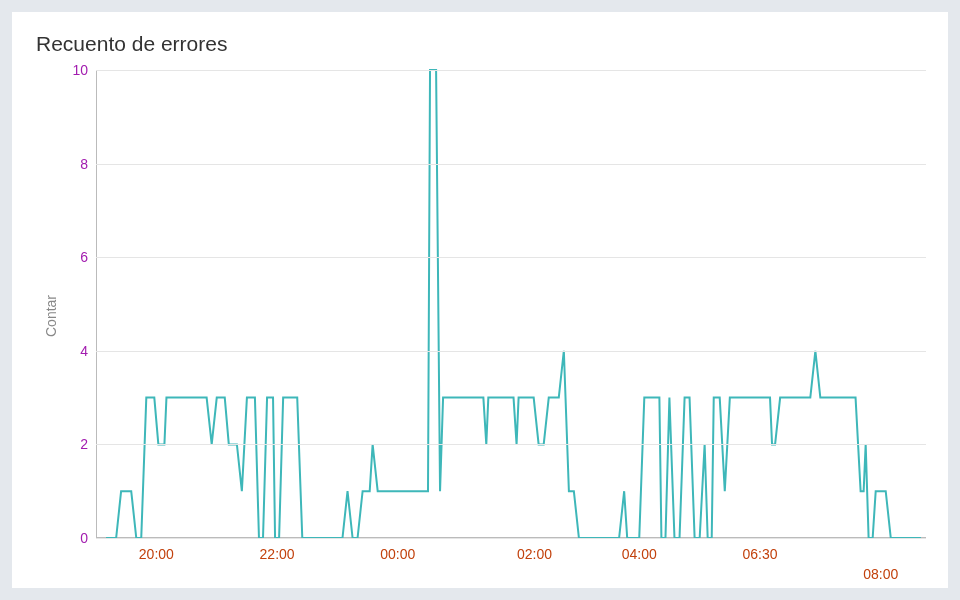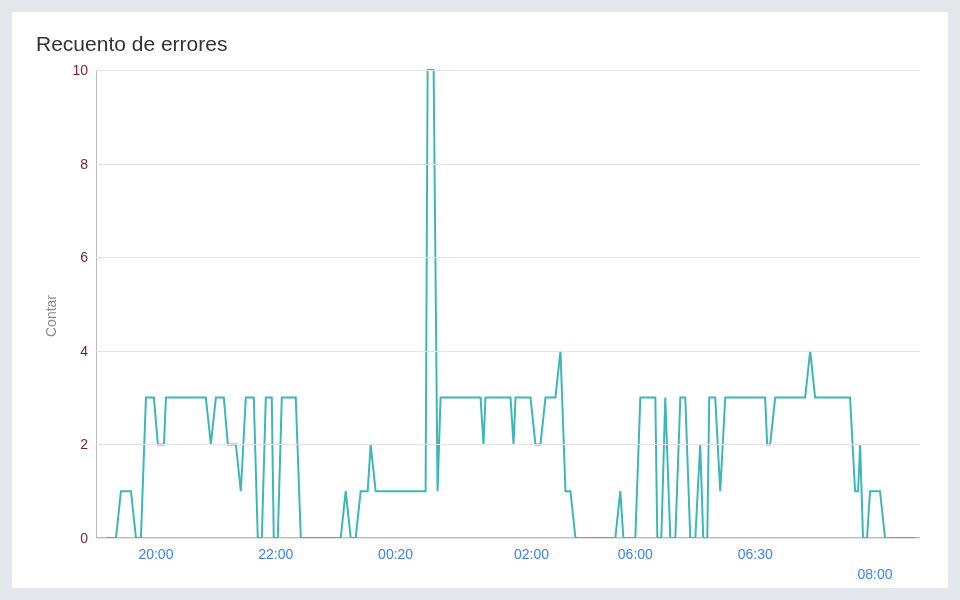--- a/index.html
+++ b/index.html
@@ -11,21 +11,21 @@
       font-family: -apple-system, BlinkMacSystemFont, "Segoe UI", Helvetica, Arial, sans-serif;
       background: #e4e8ed;
       width: 960px;
       height: 600px;
       padding: 12px;
     }
     .card {
       background: #ffffff;
       width: 100%;
       height: 100%;
-      padding: 20px 24px 18px 24px;
+      padding: 20px 18px 18px 24px;
       position: relative;
     }
     .title {
       font-size: 21px;
       color: #333333;
       font-weight: 400;
       margin-bottom: 8px;
     }
     .chart-wrap {
       position: relative;
@@ -52,29 +52,29 @@
       position: absolute;
       left: 0;
       right: 0;
       height: 1px;
       background: #e5e5e5;
     }
     .y-tick {
       position: absolute;
       right: calc(100% + 8px);
       transform: translateY(-50%);
-      color: #7f1d1d;
+      color: #a21caf;
       font-size: 14px;
       text-align: right;
     }
     .x-tick {
       position: absolute;
       top: 100%;
       transform: translateX(-50%);
-      color: #3b82f6;
+      color: #c2410c;
       font-size: 14px;
       margin-top: 8px;
     }
     svg.line-svg {
       position: absolute;
       left: 0;
       top: 0;
       width: 100%;
       height: 100%;
       overflow: visible;
@@ -106,20 +106,20 @@
         <div class="grid-line" style="top: 60%;"></div>
         <div class="y-tick" style="top: 60%;">4</div>
         <div class="grid-line" style="top: 40%;"></div>
         <div class="y-tick" style="top: 40%;">6</div>
         <div class="grid-line" style="top: 20%;"></div>
         <div class="y-tick" style="top: 20%;">8</div>
         <div class="grid-line" style="top: 0%;"></div>
         <div class="y-tick" style="top: 0%;">10</div>
         <div class="x-tick" style="left: 7.27273%;">20:00</div>
         <div class="x-tick" style="left: 21.8182%;">22:00</div>
-        <div class="x-tick" style="left: 36.3636%;">00:20</div>
+        <div class="x-tick" style="left: 36.3636%;">00:00</div>
         <div class="x-tick" style="left: 50.9091%; margin-left: 16px;">02:00</div>
-        <div class="x-tick" style="left: 65.4545%;">06:00</div>
+        <div class="x-tick" style="left: 65.4545%;">04:00</div>
         <div class="x-tick" style="left: 80%;">06:30</div>
         <div class="x-tick" style="left: 94.5455%; margin-top: 28px;">08:00</div>
       </div>
   </div>
 </div>
 
 </body></html>

